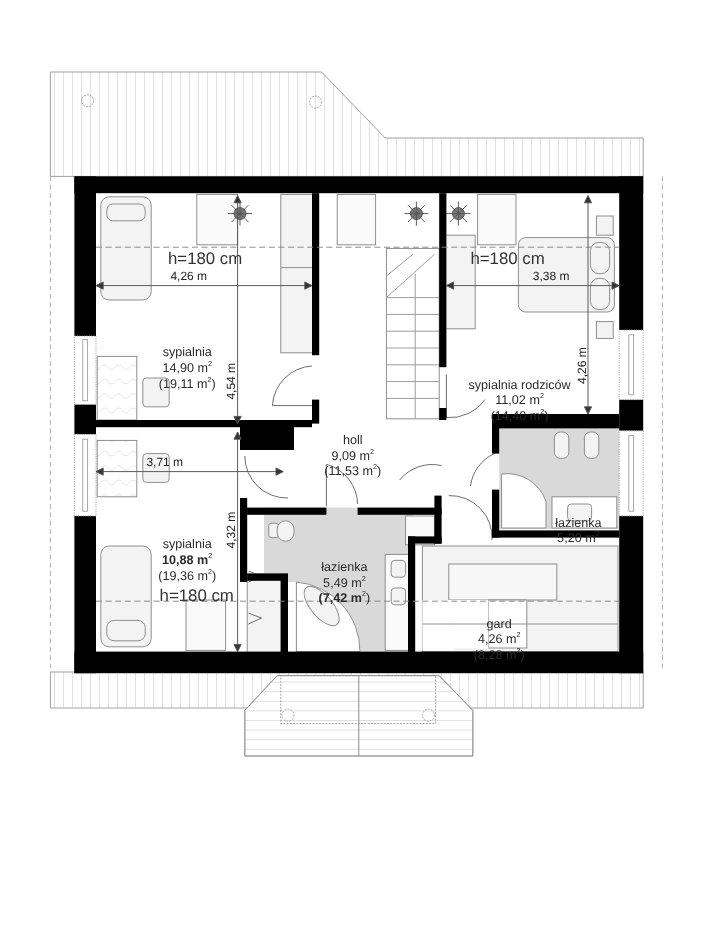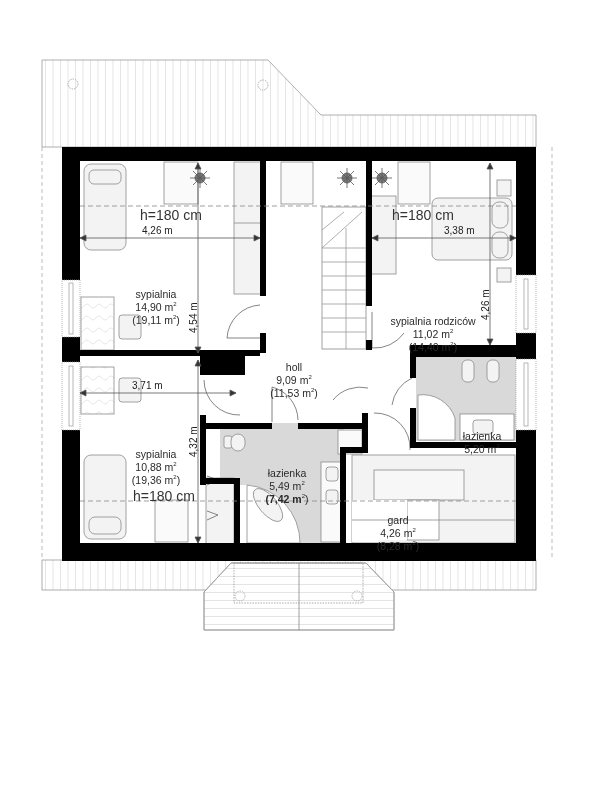--- a/index.html
+++ b/index.html
@@ -225,43 +225,43 @@
 </div>
 
 <div class="lbl" style="left:433px; top:283px;">
   <span>sypialnia rodziców</span>
   <span><b style="font-weight:normal">11,02 m</b><sup>2</sup></span>
   <span><b style="font-weight:normal">(14,40 m</b><sup>2</sup><b style="font-weight:normal">)</b></span>
 </div>
 
 <div class="lbl" style="left:156px; top:416px;">
   <span>sypialnia</span>
-  <span><b style="font-weight:normal">10,88 m</b><sup>2</sup></span>
+  <span><b style="font-weight:bold">10,88 m</b><sup>2</sup></span>
   <span><b style="font-weight:normal">(19,36 m</b><sup>2</sup><b style="font-weight:normal">)</b></span>
 </div>
 
 <div class="lbl" style="left:287px; top:435px;">
   <span>łazienka</span>
   <span><b style="font-weight:normal">5,49 m</b><sup>2</sup></span>
   <span><b style="font-weight:bold">(7,42 m</b><sup>2</sup><b style="font-weight:normal">)</b></span>
 </div>
 
 <div class="lbl" style="left:482px; top:398px;">
   <span>łazienka</span>
   <span><b style="font-weight:normal">5,20 m</b><sup>2</sup></span>
 </div>
 
-<div class="lbl" style="left:398px; top:482px;">
+<div class="lbl" style="left:416px; top:482px;">
   <span>gard</span>
   <span><b style="font-weight:normal">4,26 m</b><sup>2</sup></span>
   <span><b style="font-weight:normal">(8,28 m</b><sup>2</sup><b style="font-weight:normal">)</b></span>
 </div>
 
 <div class="dim" style="left:142px; top:225px;">4,26 m</div>
 <div class="dim v" style="left:188px; top:333px;">4,54 m</div>
 <div class="dim" style="left:444px; top:225px;">3,38 m</div>
 <div class="dim v" style="left:480px; top:320px;">4,26 m</div>
-<div class="dim" style="left:122px; top:380px;margin-left:10px;">3,71 m</div>
+<div class="dim" style="left:122px; top:380px;">3,71 m</div>
 <div class="dim v" style="left:188px; top:457px;">4,32 m</div>
 
 <div class="hnote" style="left:140px; top:207px;">h=180 cm</div>
 <div class="hnote" style="left:392px; top:207px;">h=180 cm</div>
 <div class="hnote" style="left:133px; top:488px;">h=180 cm</div>
 
 </body></html>

